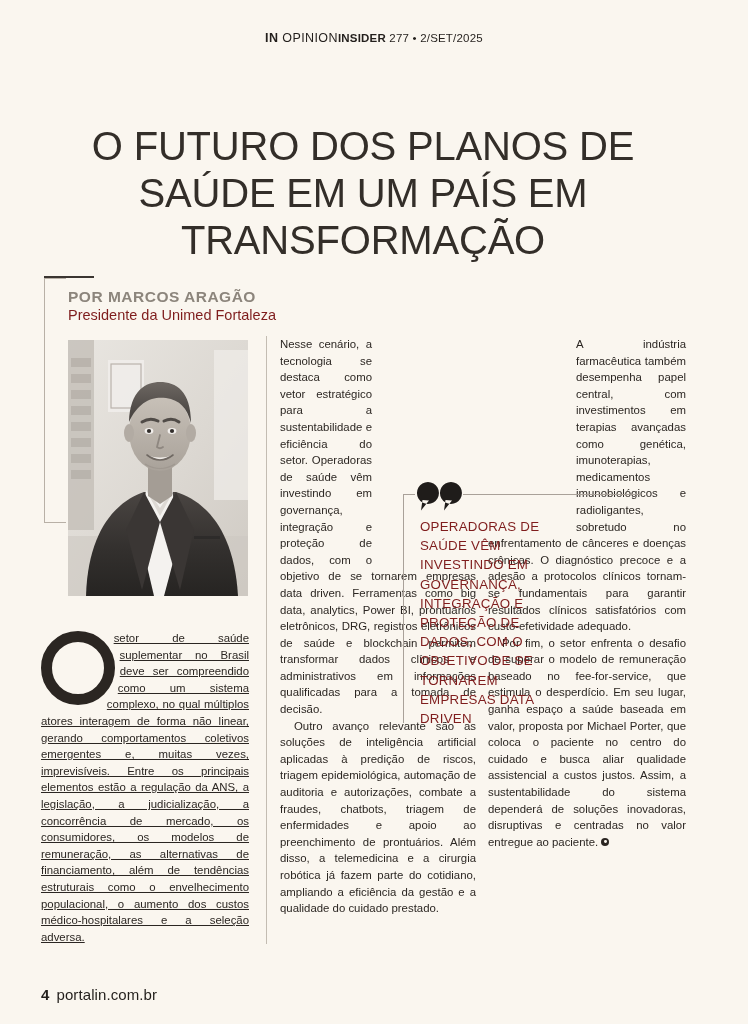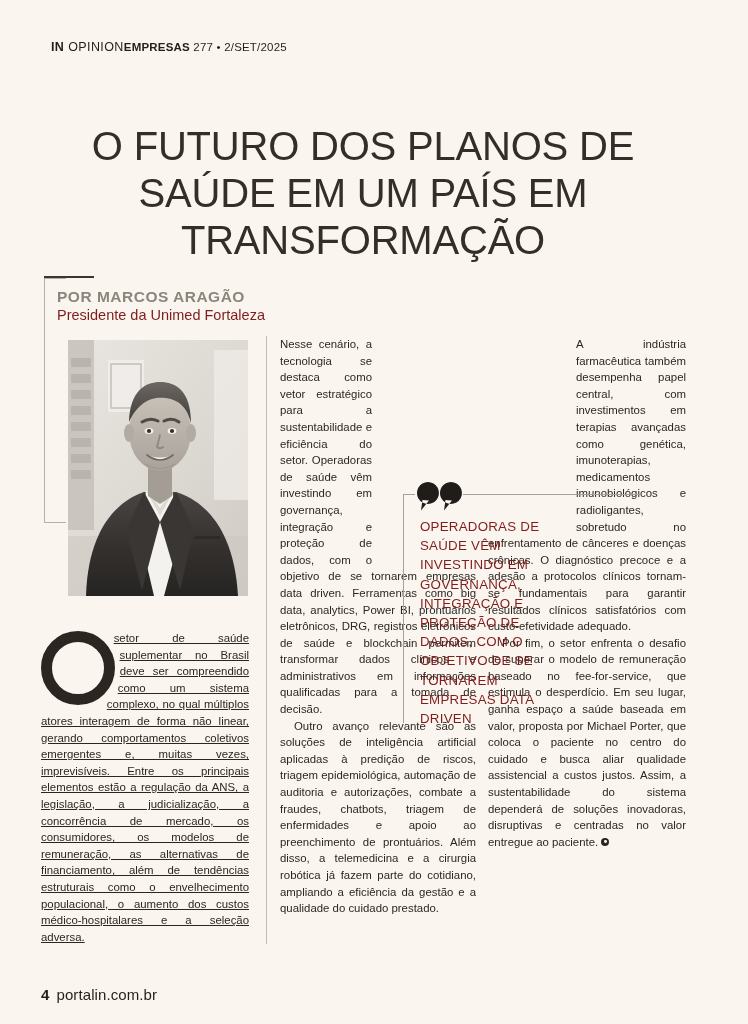--- a/index.html
+++ b/index.html
@@ -9,22 +9,22 @@
     background:#faf6ef;
     font-family:"Liberation Sans", sans-serif;
     color:#2b2622;
     overflow:hidden;
   }
 
   .page { position:relative; width:748px; height:1024px; background:#faf6ef; }
 
   
   .masthead {
-    position:absolute; left:41px; top:40px; width:666px;
-    display:flex; justify-content:flex-start; align-items:baseline;margin-left:10px;
+    position:absolute; left:41px; top:31px; width:666px;
+    display:flex; justify-content:center; align-items:baseline;
   }
   .mast-left { font-size:12.5px; letter-spacing:.4px; color:#231f1c; }
   .mast-left b { font-weight:700; }
   .mast-left span.thin { font-weight:400; }
   .mast-right { font-size:11.5px; letter-spacing:.2px; color:#231f1c; }
   .mast-right b { font-weight:700; }
 
   
   .headline {
     position:absolute; left:63px; top:123px; width:600px;
@@ -38,21 +38,21 @@
     width:22px; height:245px;
     border-left:1.6px solid #b8b0a6;
     border-top:1.6px solid #b8b0a6;
     border-bottom:1.6px solid #b8b0a6;
   }
   .bracket-top-rule {
     position:absolute; left:44px; top:276px; width:50px; height:1.6px;
     background:#3a3531;
   }
 
-  .byline { position:absolute; left:57px; top:288px; width:330px; }
+  .byline { position:absolute; left:68px; top:288px; width:330px; }
   .byline-name {
     font-size:15.5px; font-weight:700; letter-spacing:.5px; color:#8c857c;
   }
   .byline-role {
     font-size:14.5px; font-weight:400; letter-spacing:0; color:#7f1d1d;
     margin-top:1px;
   }
 
   
   .photo {
@@ -141,21 +141,21 @@
   }
   .footer b { font-weight:700; margin-right:7px; }
 </style>
 </head>
 <body>
 
 <div class="page">
 
   <div class="masthead">
     <div class="mast-left"><b>IN</b><span class="thin"> OPINION</span></div>
-    <div class="mast-right"><b>EMPRESAS</b><span> 277 • 2/SET/2025</span></div>
+    <div class="mast-right"><b>INSIDER</b><span> 277 • 2/SET/2025</span></div>
   </div>
 
   <h1 class="headline">O FUTURO DOS PLANOS DE SAÚDE EM UM PAÍS EM TRANSFORMAÇÃO</h1>
 
   <div class="bracket-top-rule"></div>
   <div class="bracket"></div>
 
   <div class="byline">
     <div class="byline-name">POR MARCOS ARAGÃO</div>
     <div class="byline-role">Presidente da Unimed Fortaleza</div>

